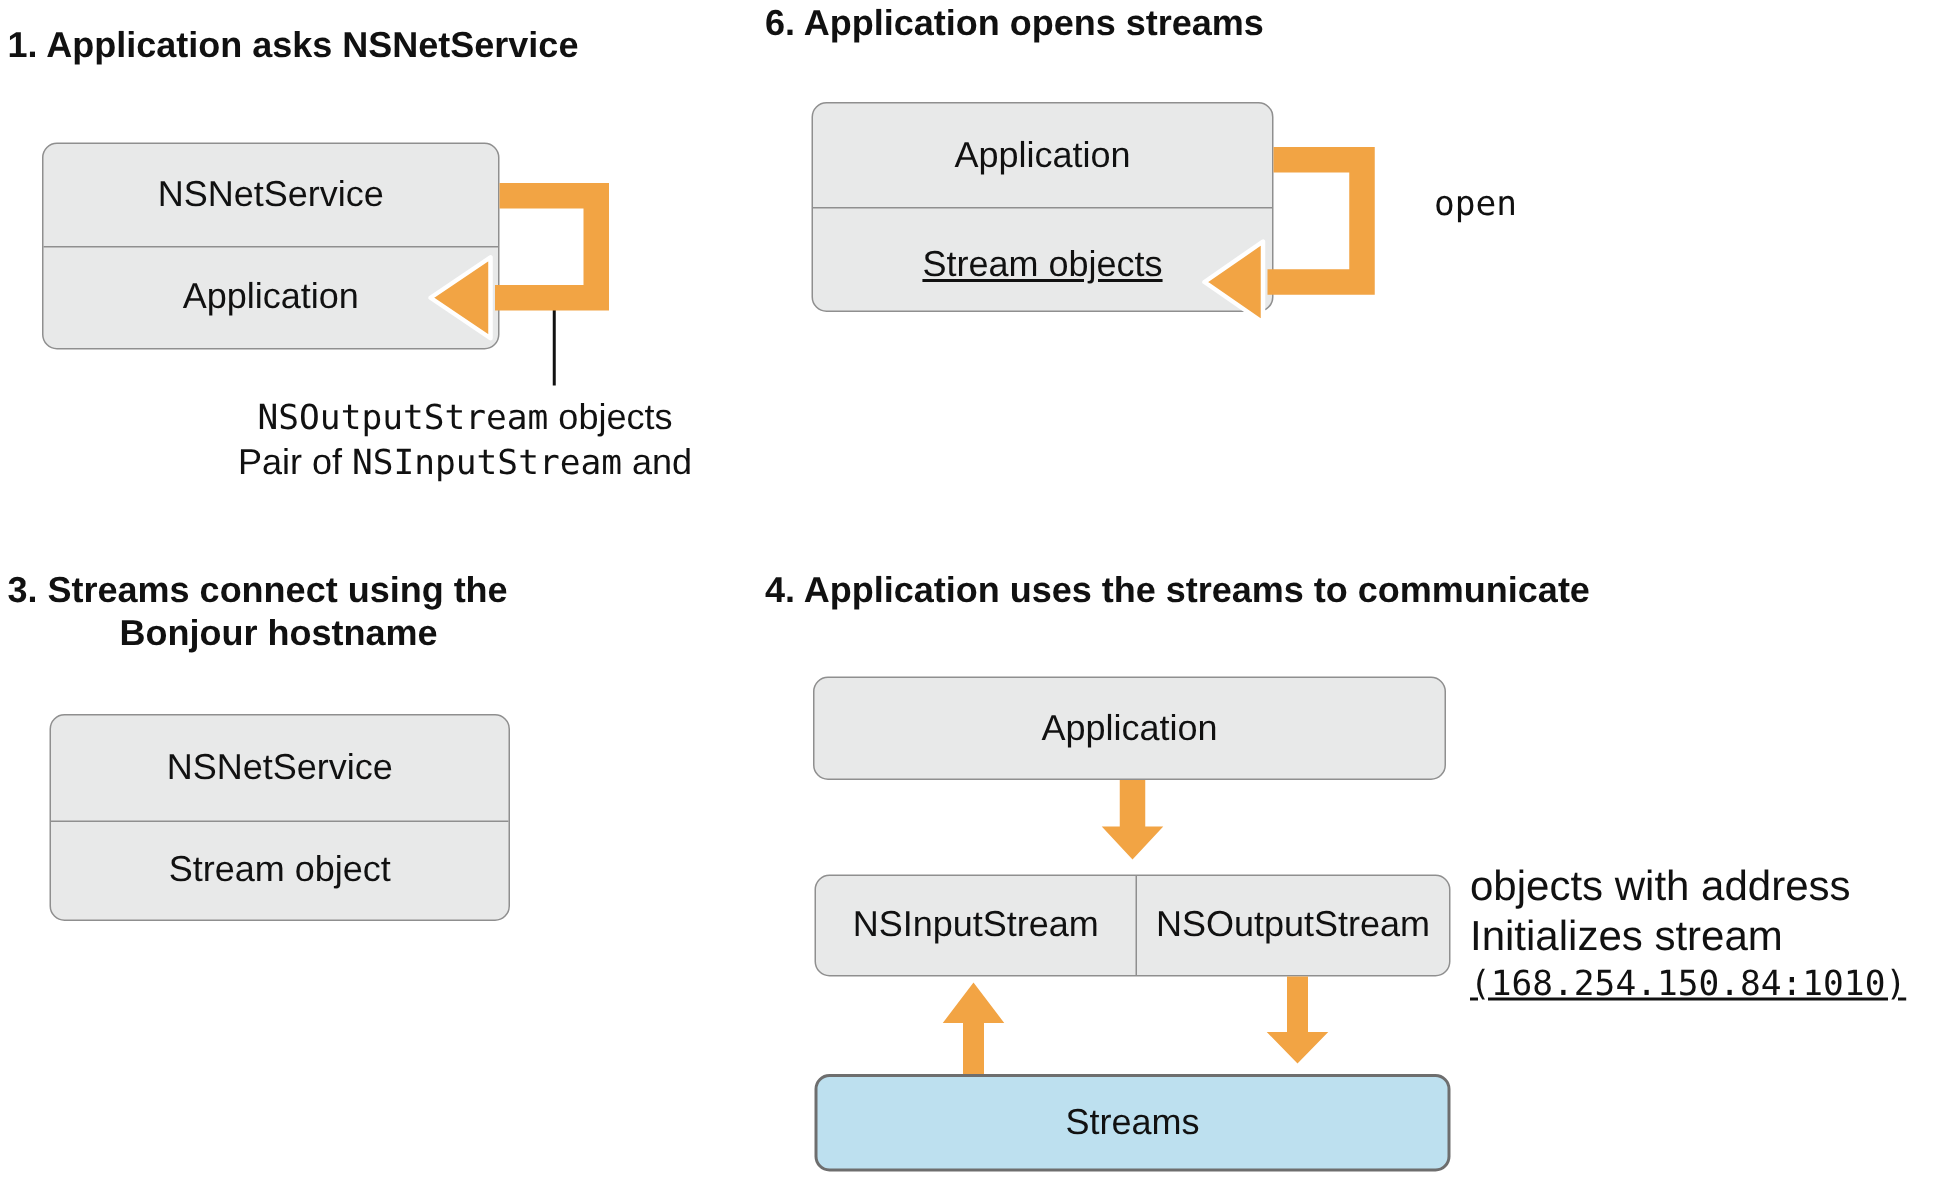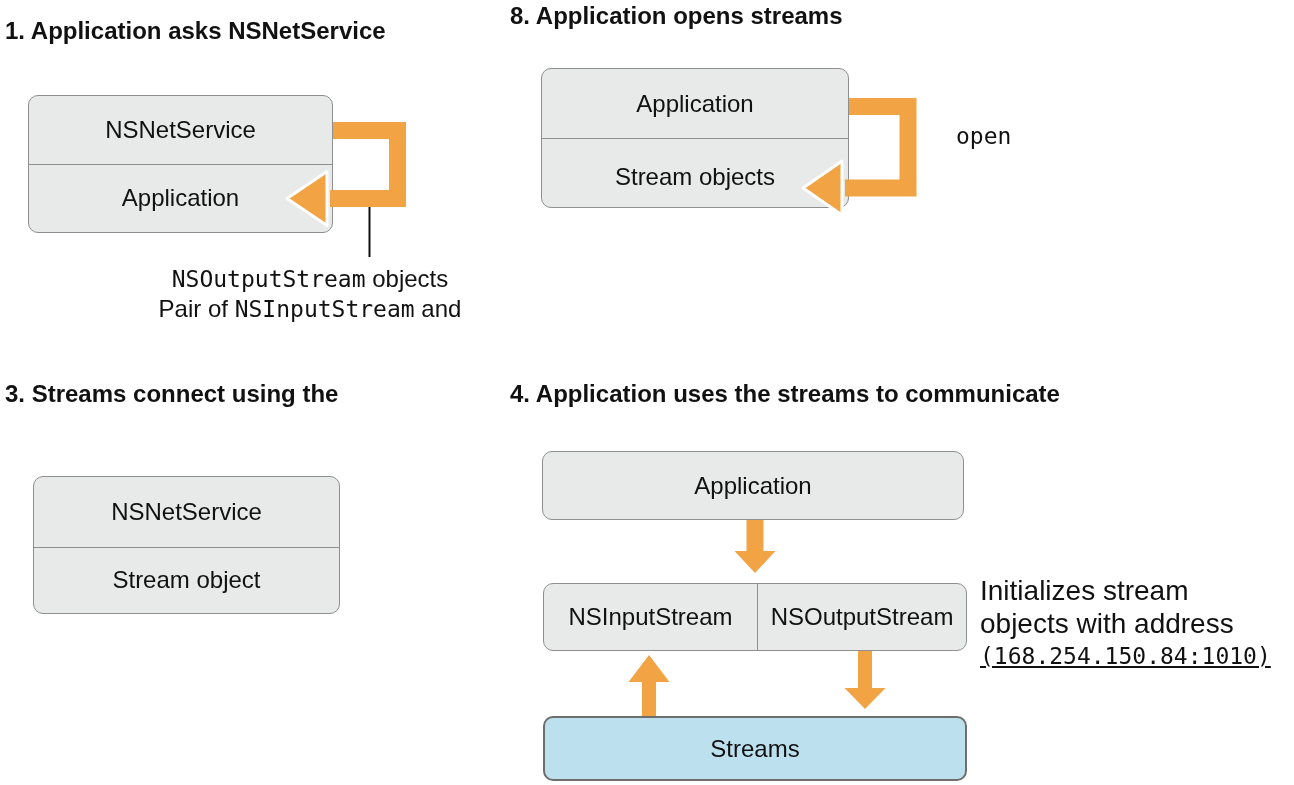--- a/index.html
+++ b/index.html
@@ -60,32 +60,33 @@
     <div class="row" style="height:68px;">NSNetService</div>
     <div class="row" style="height:67px;">Application</div>
   </div>
 
   <div class="caption" style="left:150px;top:264px;width:320px;">
     <div><span class="mono">NSOutputStream</span><span> objects</span></div>
     <div><span>Pair of </span><span class="mono">NSInputStream</span><span> and</span></div>
   </div>
 
   <div class="heading" style="left:510px;top:1px;">
-    <div>8. Application opens streams</div>
+    <div>6. Application opens streams</div>
   </div>
 
   <div class="box" style="left:541px;top:68px;width:308px;height:140px;">
     <div class="row" style="height:69px;">Application</div>
-    <div class="row" style="height:76px;">Stream objects</div>
+    <div class="row" style="height:76px;text-decoration:underline;">Stream objects</div>
   </div>
 
   <div class="open-label" style="left:956px;top:122px;">open</div>
 
   <div class="heading" style="left:5px;top:379px;text-align:center;">
     <div>3. Streams connect using the</div>
+    <div class="indent">Bonjour hostname</div>
   </div>
 
   <div class="box" style="left:33px;top:476px;width:307px;height:138px;">
     <div class="row" style="height:70px;">NSNetService</div>
     <div class="row" style="height:65px;">Stream object</div>
   </div>
 
   <div class="heading" style="left:510px;top:379px;">
     <div>4. Application uses the streams to communicate</div>
   </div>
@@ -95,22 +96,22 @@
   </div>
 
   <div class="box split" style="left:543px;top:583px;width:424px;height:68px;">
     <div class="cell" style="width:213px;">NSInputStream</div>
     <div class="cell" style="flex:1;">NSOutputStream</div>
   </div>
 
   <div class="network" style="left:543px;top:716px;width:424px;height:65px;">Streams</div>
 
   <div class="side-note" style="left:980px;top:574px;">
+    <div>objects with address</div>
     <div>Initializes stream</div>
-    <div>objects with address</div>
     <div class="addr">(168.254.150.84:1010)</div>
   </div>
 
   <svg class="overlay" width="1294" height="785" viewBox="0 0 1294 785">
 
     <line x1="369.5" y1="202" x2="369.5" y2="257" stroke="#111" stroke-width="2"></line>
 
     <polygon points="287,198.5 327,171.5 327,225.5" class="orange-fill" stroke="#fff" stroke-width="3" stroke-linejoin="round"></polygon>
     <path d="M 333 130.5 L 397.5 130.5 L 397.5 198.5 L 330 198.5" class="orange-stroke" stroke-width="17" stroke-linejoin="miter"></path>
 

